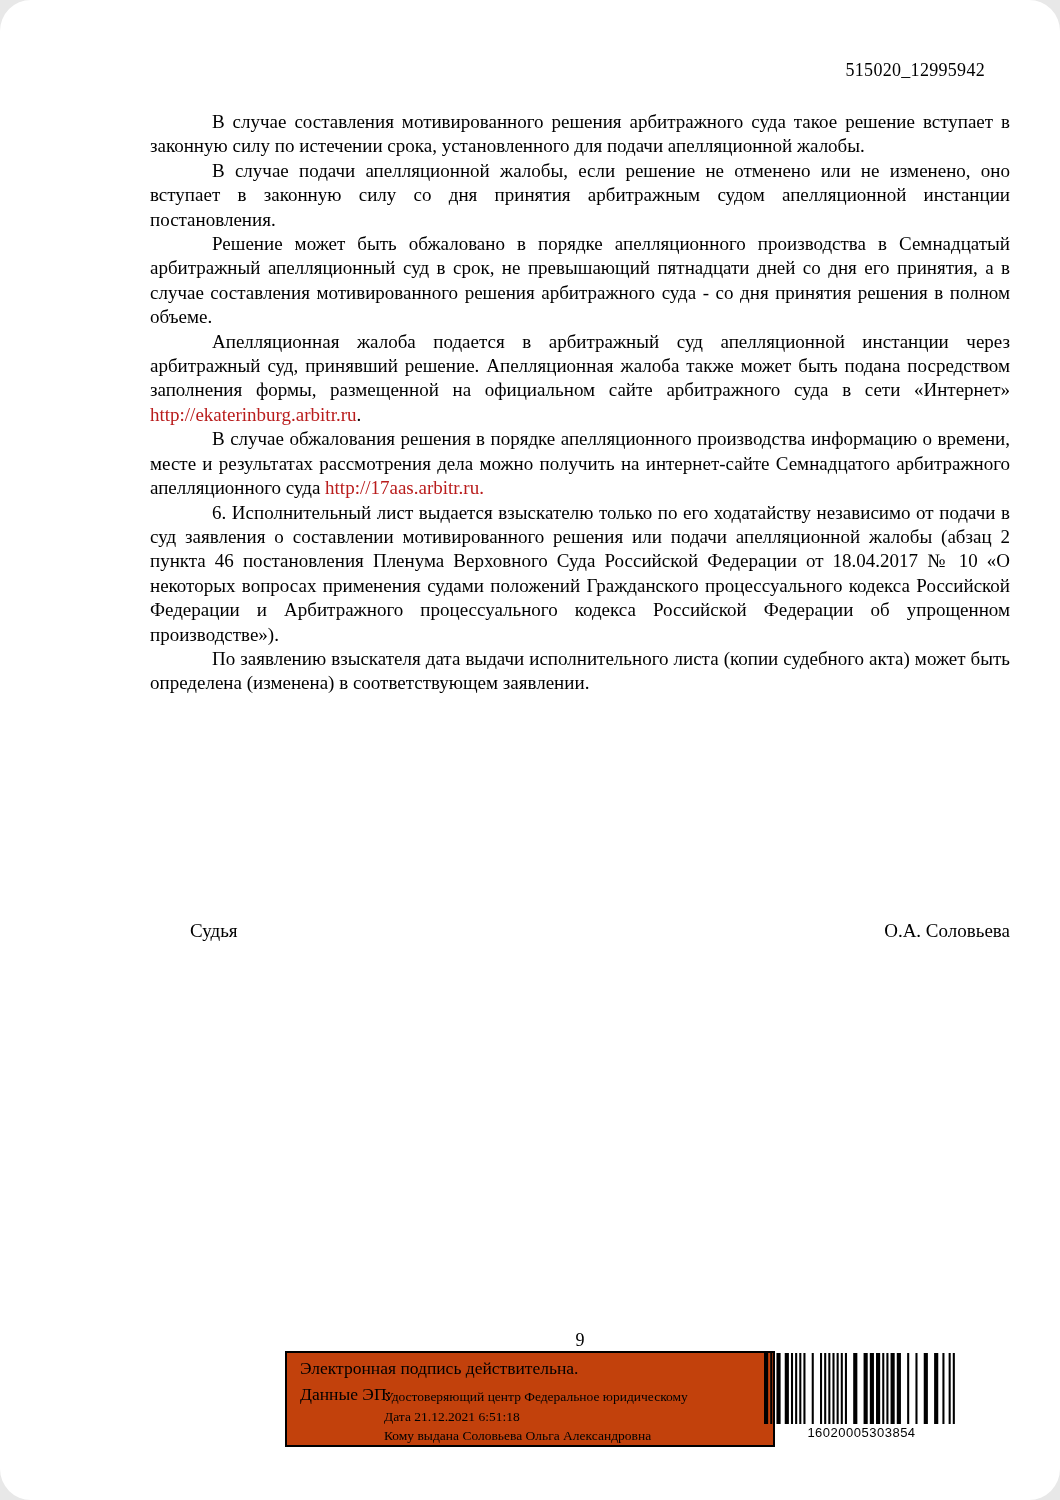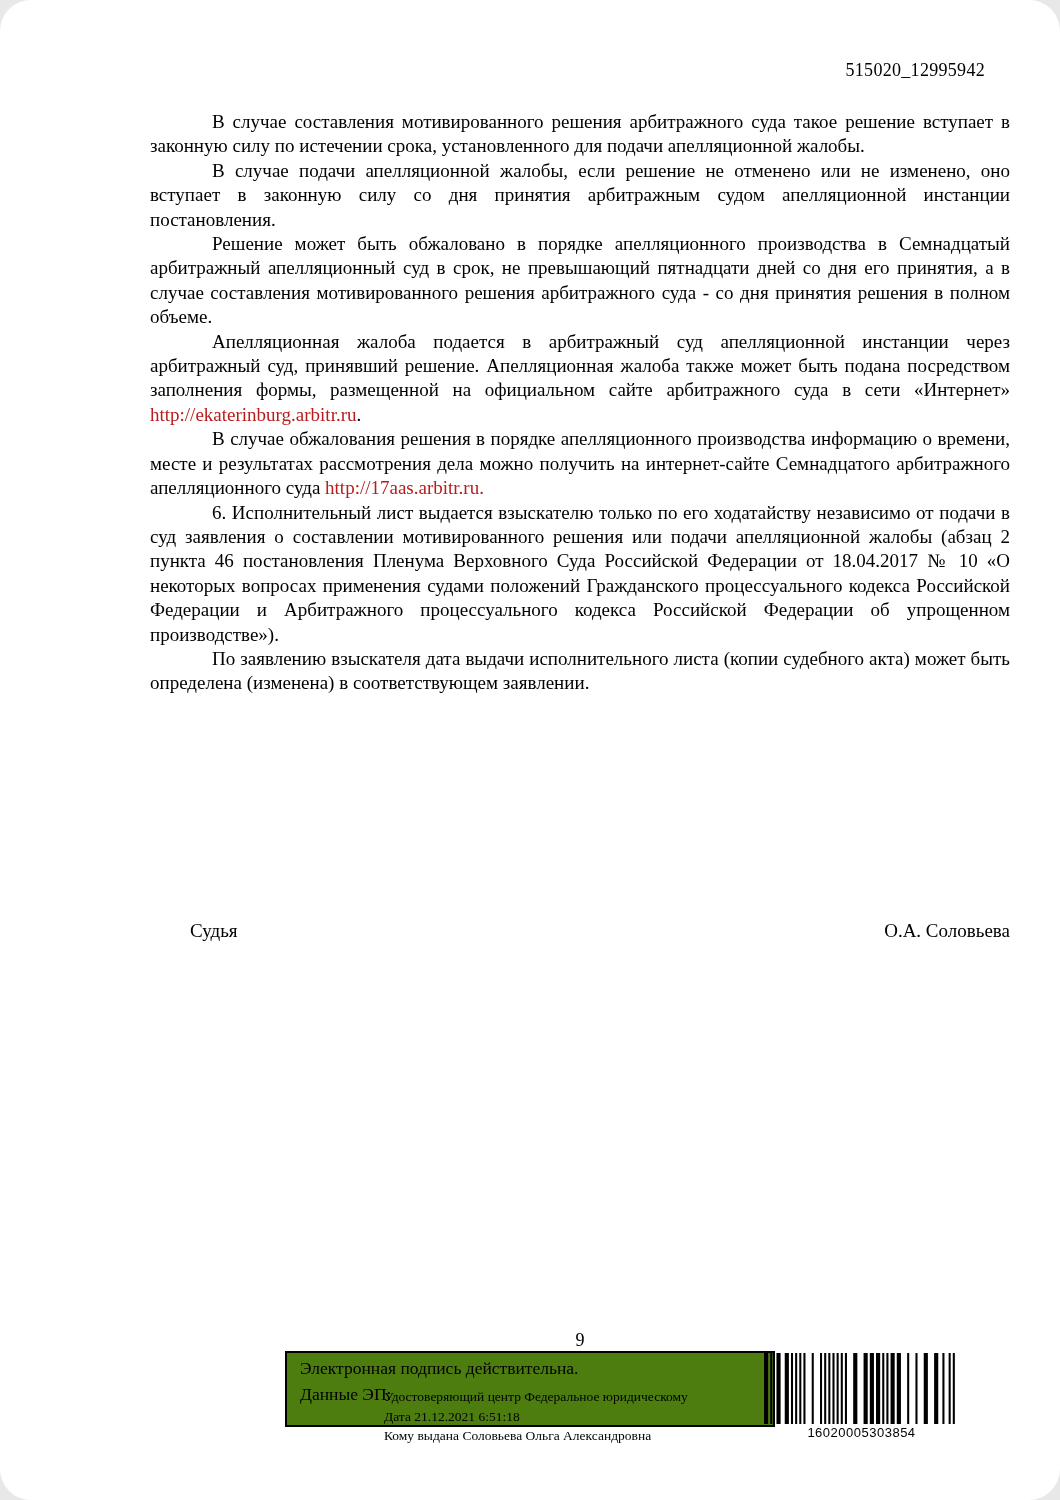--- a/index.html
+++ b/index.html
@@ -30,24 +30,24 @@
     font-size:19px;
     display:flex; justify-content:space-between; align-items:baseline;
   }
   .signature-role { margin-left:40px; }
   .page-number {
     position:absolute; left:150px; top:1330px; width:860px;
     text-align:center; font-size:18px;
   }
   .stamp-box {
     position:absolute; left:285px; top:1351px;
-    width:490px; height:76px;
+    width:490px; height:96px;
     border:2px solid #000;
     box-sizing:border-box;
-    background:#4d7c0f;
+    background:#c2410c;
   }
   .stamp-title { position:absolute; left:13px; top:5px; font-size:17.5px; }
   .stamp-label { position:absolute; left:13px; top:31px; font-size:17.5px; }
   .stamp-details {
     position:absolute; left:97px; top:34px;
     font-size:13.5px; line-height:19.5px;
   }
   .barcode {
     position:absolute; left:764px; top:1353px; width:195px;
   }

